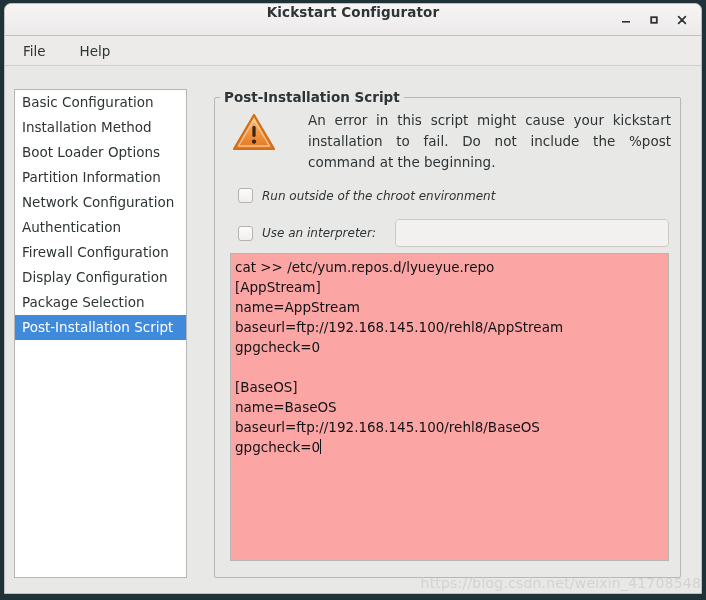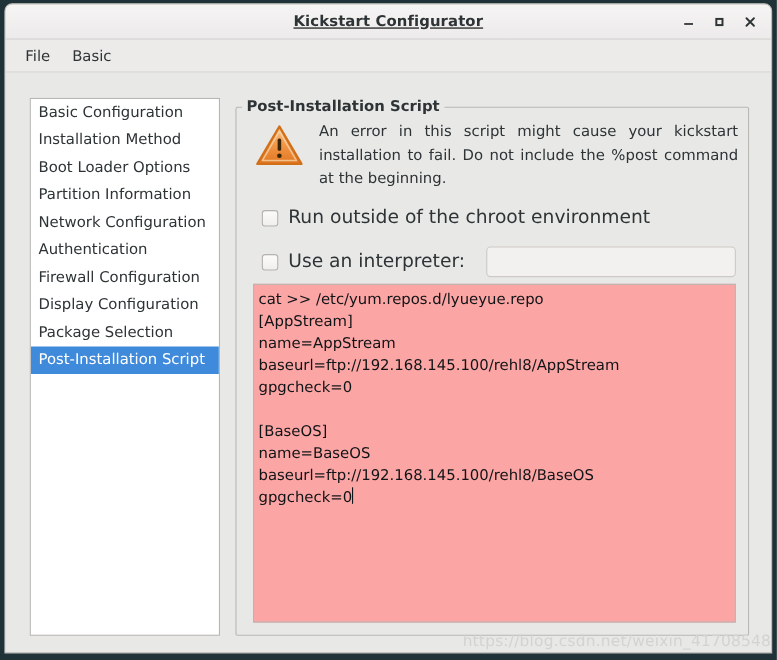--- a/index.html
+++ b/index.html
@@ -32,23 +32,22 @@
 
   
   .titlebar {
     position: relative;
     height: 31px;
     min-height: 31px;
     background: linear-gradient(to bottom, #f6f5f4 0%, #eceaea 100%);
     border-bottom: 1px solid #c3c0bc;
     border-radius: 6px 6px 0 0;
     display: flex;
-    align-items: center;
+    align-items: flex-start;
     justify-content: center;
-    text-decoration: underline;
   }
   .title-text {
     font-size: 13.5px;
     font-weight: bold;
     color: #2e3436;
     letter-spacing: 0.1px;
   }
   .win-buttons {
     position: absolute;
     right: 6px;
@@ -71,41 +70,41 @@
 
   
   .menubar {
     height: 29px;
     min-height: 29px;
     background: #ecebe9;
     border-bottom: 1px solid #d3d0cc;
     display: flex;
     align-items: center;
     padding-left: 8px;
-    gap: 0;
+    gap: 14px;
   }
   .menu-item {
     font-size: 13.5px;
     color: #2e3436;
     padding: 3px 10px;
     border-radius: 3px;
     cursor: default;
   }
 
   
   .content {
     flex: 1;
     position: relative;
     background: #e8e8e7;
   }
 
   
   .sidebar {
     position: absolute;
-    left: 22px;
+    left: 9px;
     top: 23px;
     width: 173px;
     height: 489px;
     background: #ffffff;
     border: 1px solid #b8b6b3;
     box-sizing: border-box;
     overflow: hidden;
   }
   .side-item {
     height: 25px;
@@ -157,21 +156,21 @@
     right: 0;
     bottom: 0;
     padding: 13px 10px 10px 10px;
     box-sizing: border-box;
   }
 
   
   .warn-row {
     display: flex;
     align-items: flex-start;
-    gap: 14px;
+    gap: 32px;
     padding-left: 8px;
   }
   .warn-icon { flex: 0 0 auto; margin-top: 2px; }
   .warn-text {
     font-size: 13.5px;
     color: #2e3436;
     line-height: 21px;
     width: 412px;
     text-align: justify;
     text-align-last: left;
@@ -190,24 +189,25 @@
     width: 15px;
     height: 15px;
     box-sizing: border-box;
     border: 1px solid #b6b3af;
     border-radius: 3px;
     background: linear-gradient(to bottom, #fbfbfa, #f0efee);
     flex: 0 0 auto;
     cursor: default;
   }
   .chk-label {
-    font-size: 17px;
+    font-size: 12px;
     color: #2e3436;
     white-space: nowrap;
     cursor: default;
+    font-style: italic;
   }
   .interp-input {
     margin-left: 10px;
     flex: 1;
     height: 28px;
     box-sizing: border-box;
     background: #f2f1f0;
     border: 1px solid #cdcac6;
     border-radius: 4px;
     margin-right: 2px;
@@ -286,21 +286,21 @@
           <svg width="12" height="12" viewBox="0 0 12 12">
             <path d="M2.6 2.6 L9.4 9.4 M9.4 2.6 L2.6 9.4" stroke="#2e3436" stroke-width="1.7" stroke-linecap="round"></path>
           </svg>
         </span>
       </div>
     </div>
   </div>
 
   <div class="menubar">
     <div class="menu-item">File</div>
-    <div class="menu-item">Basic</div>
+    <div class="menu-item">Help</div>
   </div>
 
   <div class="content">
 
     <div class="sidebar">
       <div class="side-item">Basic Configuration</div>
       <div class="side-item">Installation Method</div>
       <div class="side-item">Boot Loader Options</div>
       <div class="side-item">Partition Information</div>
       <div class="side-item">Network Configuration</div>

